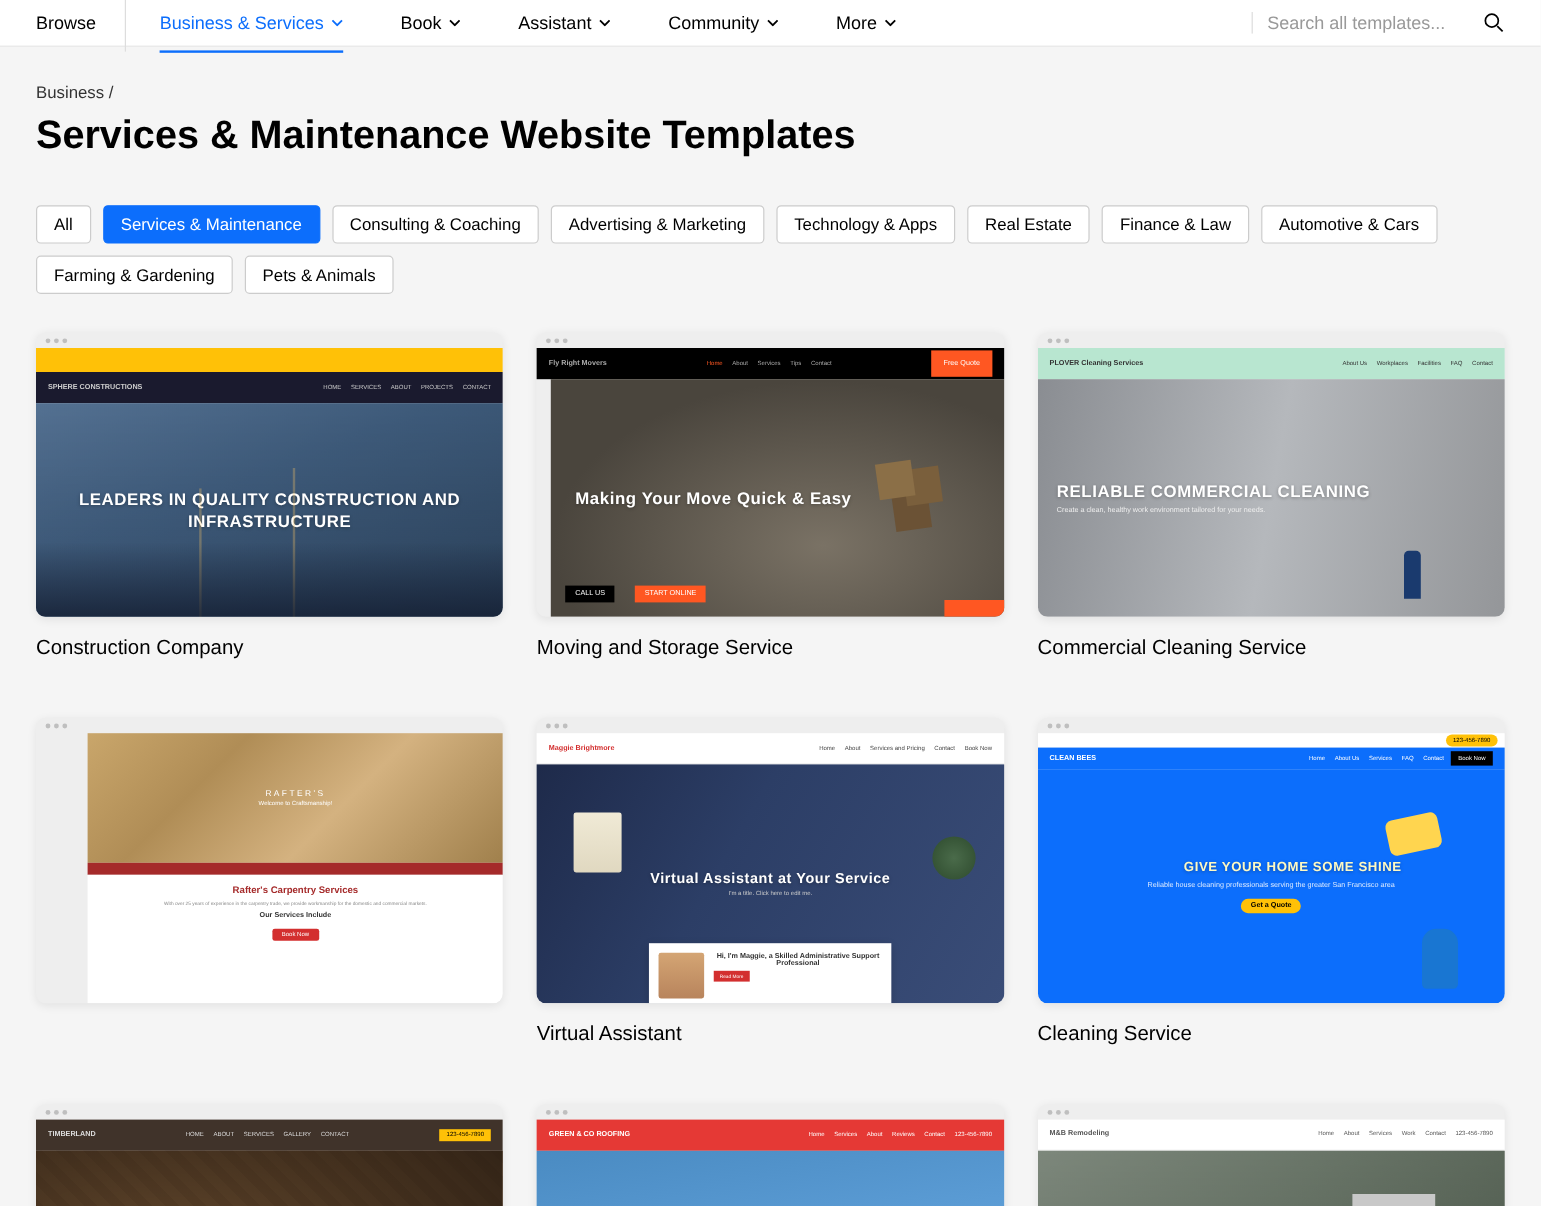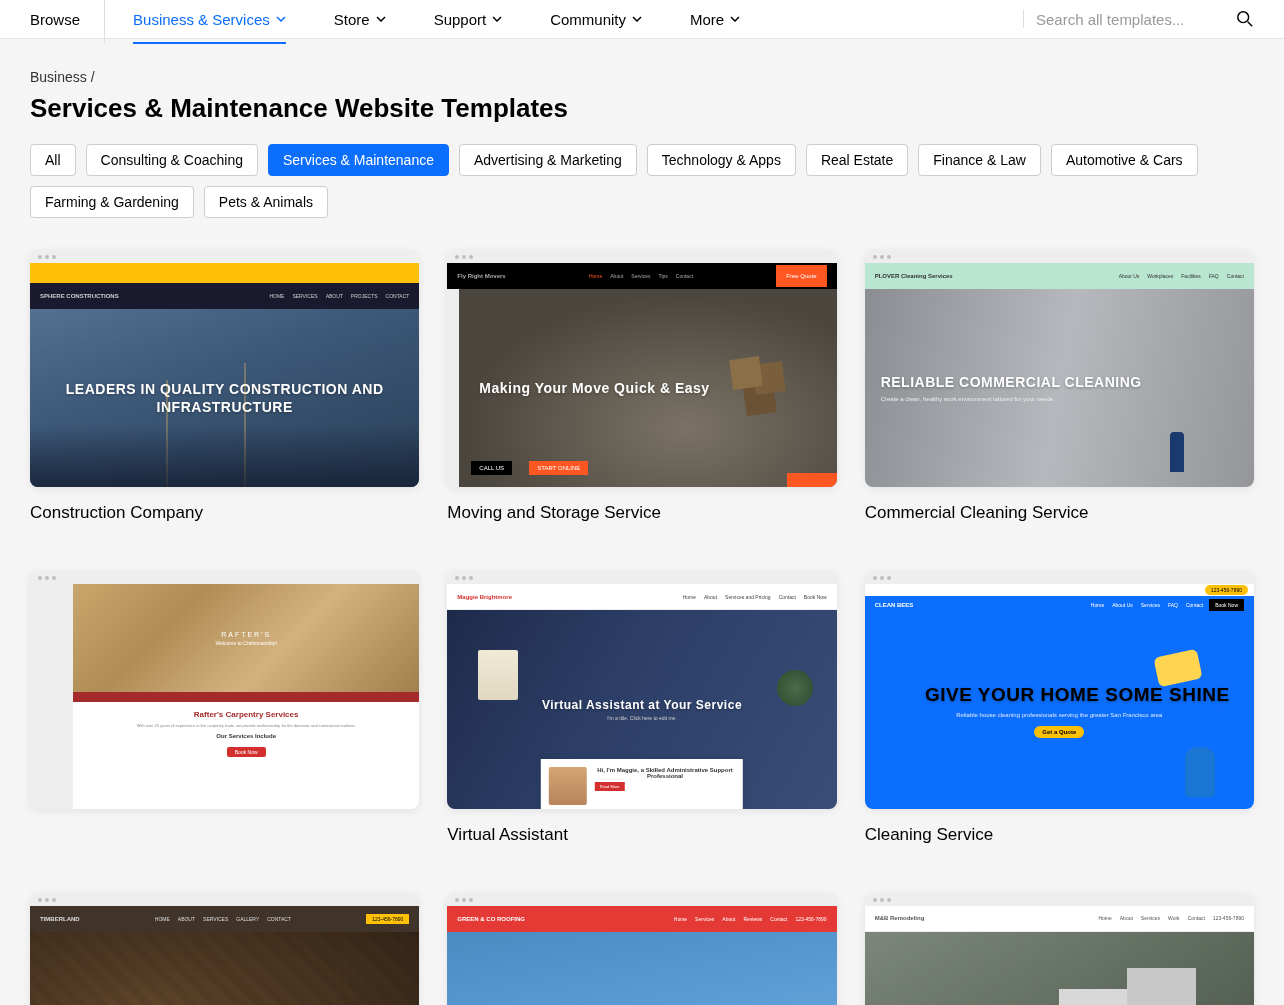--- a/index.html
+++ b/index.html
@@ -7,28 +7,28 @@
 
 .top-nav { background: #fff; border-bottom: 1px solid #e5e5e5; padding: 0 30px; display: flex; align-items: center; height: 39px; }
 .nav-links { display: flex; align-items: center; gap: 0; }
 .nav-item { padding: 15px 24px; font-size: 15px; color: #000; cursor: pointer; display: flex; align-items: center; gap: 6px; position: relative; }
 .nav-item.browse { padding-left: 0; padding-right: 24px; border-right: 1px solid #ddd; margin-right: 4px; }
 .nav-item.active { color: #0c6efc; align-items: center; }
 .nav-item.active::after { content:""; position:absolute; left:24px; right:24px; bottom:-1px; height:2px; background:#0c6efc; }
 .chevron { width: 10px; height: 6px; }
 .chevron polyline { fill:none; stroke:currentColor; stroke-width:1.5; }
 .spacer { flex: 1; }
-.search-wrap { display: flex; align-items: center; border-left: 1px solid #ddd; padding-left: 12px; gap: 20px; }
+.search-wrap { display: flex; align-items: center; border-left: 1px solid #ddd; padding-left: 12px; }
 .search-input { border: none; outline: none; font-size: 15px; width: 180px; color: #333; }
 .search-input::placeholder { color: #999; }
 .search-icon { width: 18px; height: 18px; }
 
 .page { padding: 30px 30px 40px; }
 .breadcrumb { font-size: 14px; color: #333; margin-bottom: 8px; }
-.page-title { font-size: 26px; font-weight: 700; margin-bottom: 20px; }
+.page-title { font-size: 33px; font-weight: 700; margin-bottom: 40px; }
 
 .filters { display: flex; flex-wrap: wrap; gap: 10px; margin-bottom: 32px; }
 .filter-chip { border: 1px solid #ccc; background: #fff; padding: 7px 14px; border-radius: 4px; font-size: 14px; cursor: pointer; }
 .filter-chip.active { background: #0c6efc; color: #fff; border-color: #0c6efc; }
 
 .grid { display: grid; grid-template-columns: repeat(3, 1fr); gap: 48px 28px; }
 .card { cursor: pointer; }
 .thumb { width: 100%; aspect-ratio: 1.64/1; border-radius: 8px; box-shadow: 0 2px 8px rgba(0,0,0,0.08); position: relative; overflow: hidden; background: #eee; }
 .dots { position: absolute; top: 5px; left: 8px; display: flex; gap: 3px; z-index: 5; }
 .dots span { width: 4px; height: 4px; border-radius: 50%; background: rgba(120,120,120,0.4); }
@@ -89,21 +89,21 @@
 .t5 .card-text { font-size: 5px; color: #333; flex: 1; }
 .t5 .card-text b { font-size: 6px; }
 .t5 .card-btn { background: #d32f2f; color: #fff; font-size: 4px; padding: 2px 5px; width: fit-content; margin-top: 3px; }
 
 
 .t6 .top-strip { height: 12px; background: #fff; display: flex; justify-content: flex-end; align-items:center; padding: 0 6px; }
 .t6 .phone-pill { background: #ffc107; font-size: 5px; padding: 2px 6px; border-radius: 8px; }
 .t6 .tbar { background: #0c6efc; color: #fff; justify-content: space-between; height: 18px; }
 .t6 .book-btn { background: #000; color: #fff; font-size: 5px; padding: 3px 6px; }
 .t6 .thero { background: #0c6efc; position: relative; }
-.t6 .thero-title { color: #000000; font-size: 19px; line-height: 1.1; font-weight: 800; letter-spacing: 0.5px; margin-left: 36px; }
+.t6 .thero-title { color: #fef9c3; font-size: 11px; line-height: 1.1; font-weight: 800; letter-spacing: 0.5px; margin-left: 36px; }
 .t6 .sub2 { color: #dceaff; font-size: 6px; margin-top: 6px; }
 .t6 .quote-btn { background: #ffc107; color: #000; font-size: 6px; padding: 3px 8px; border-radius: 10px; margin-top: 8px; font-weight: 600; }
 .t6 .sponge { position: absolute; right: 14%; top: 20%; width: 44px; height: 30px; background: #ffd54f; border-radius: 6px; transform: rotate(-12deg); }
 .t6 .glove { position: absolute; right: 10%; bottom: 6%; width: 30px; height: 50px; background: #1976d2; border-radius: 12px 12px 4px 4px; }
 
 
 .t7 .tbar { background: rgba(44,30,20,0.9); color: #ddd; justify-content: space-between; }
 .t7 .call-pill { background: #ffc107; color: #000; font-size: 5px; padding: 2px 6px; }
 .t7 .thero { background: radial-gradient(ellipse at 30% 40%, rgba(90,65,40,0.7), rgba(40,28,18,0.95)), repeating-linear-gradient(45deg, #6b4e31 0, #6b4e31 8px, #5a3f26 8px, #5a3f26 16px); }
 
@@ -129,27 +129,27 @@
 <nav class="top-nav">
   <div class="nav-links">
     <div class="nav-item browse">Browse</div>
     <div class="nav-item active">
       <span>Business &amp; Services</span>
       <svg class="chevron" viewBox="0 0 10 6">
           <polyline points="1,1 5,5 9,1"></polyline>
         </svg>
     </div>
     <div class="nav-item">
-      <span>Store</span>
+      <span>Book</span>
       <svg class="chevron" viewBox="0 0 10 6">
           <polyline points="1,1 5,5 9,1"></polyline>
         </svg>
     </div>
     <div class="nav-item">
-      <span>Support</span>
+      <span>Assistant</span>
       <svg class="chevron" viewBox="0 0 10 6">
           <polyline points="1,1 5,5 9,1"></polyline>
         </svg>
     </div>
     <div class="nav-item">
       <span>Community</span>
       <svg class="chevron" viewBox="0 0 10 6">
           <polyline points="1,1 5,5 9,1"></polyline>
         </svg>
     </div>
@@ -169,22 +169,22 @@
       </svg>
   </div>
 </nav>
 
 <div class="page">
   <div class="breadcrumb">Business /</div>
   <h1 class="page-title">Services &amp; Maintenance Website Templates</h1>
 
   <div class="filters">
     <div class="filter-chip">All</div>
+    <div class="filter-chip active">Services &amp; Maintenance</div>
     <div class="filter-chip">Consulting &amp; Coaching</div>
-    <div class="filter-chip active">Services &amp; Maintenance</div>
     <div class="filter-chip">Advertising &amp; Marketing</div>
     <div class="filter-chip">Technology &amp; Apps</div>
     <div class="filter-chip">Real Estate</div>
     <div class="filter-chip">Finance &amp; Law</div>
     <div class="filter-chip">Automotive &amp; Cars</div>
     <div class="filter-chip">Farming &amp; Gardening</div>
     <div class="filter-chip">Pets &amp; Animals</div>
   </div>
 
   <div class="grid">

